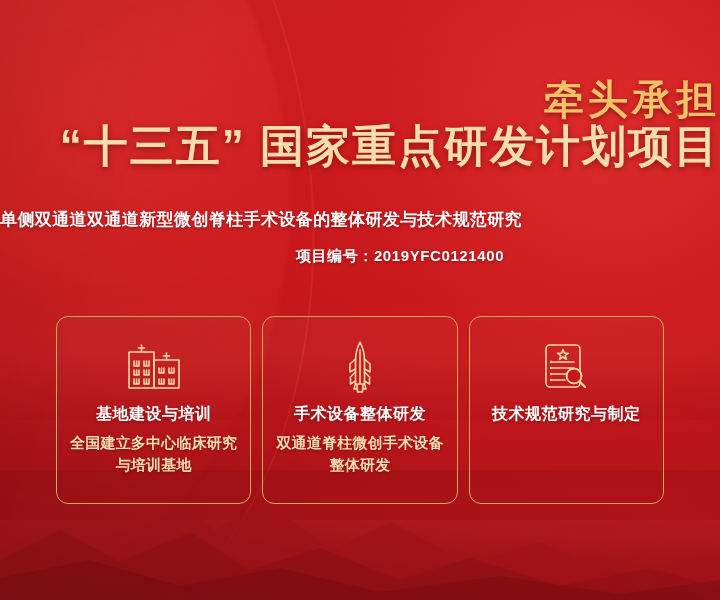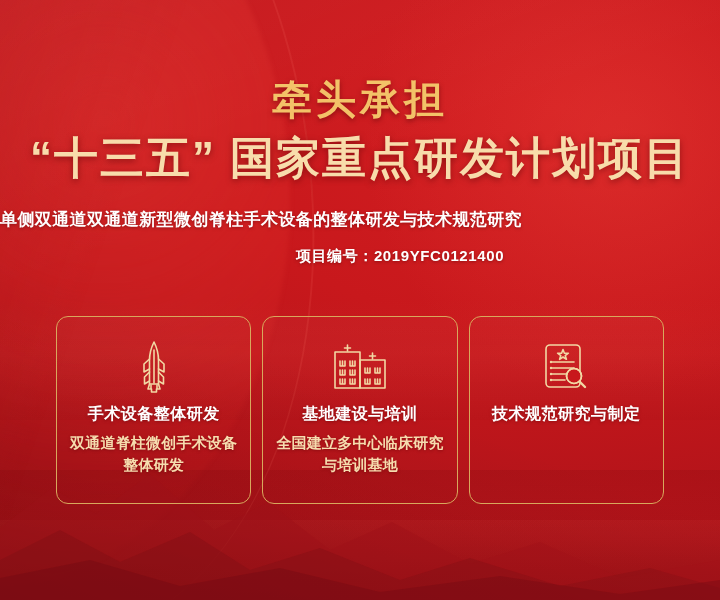--- a/index.html
+++ b/index.html
@@ -78,32 +78,32 @@
       linear-gradient(20deg,  rgba(0,0,0,0.10) 0%,  rgba(0,0,0,0) 40%);
     pointer-events: none;
   }
 
   
   .headline {
     position: absolute;
     left: 0;
     top: 78px;
     width: 100%;
-    text-align: center;
+    text-align: right;
   }
   .headline .line1 {
     font-size: 40px;
     font-weight: bold;
     letter-spacing: 4px;
     color: #f3c268;
     text-shadow: 0 2px 5px rgba(90,5,8,0.55);
     line-height: 1.05;
   }
   .headline .line2 {
-    margin-top: 14px;
+    margin-top: 2px;
     font-size: 44px;
     font-weight: bold;
     letter-spacing: 2px;
     color: #f8dcab;
     text-shadow: 0 2px 6px rgba(90,5,8,0.55);
     line-height: 1.1;
     white-space: nowrap;
   }
 
   .subtitle {
@@ -202,38 +202,20 @@
 
   <div class="headline">
     <div class="line1">牵头承担</div>
     <div class="line2">“十三五” 国家重点研发计划项目</div>
   </div>
 
   <div class="subtitle">单侧双通道双通道新型微创脊柱手术设备的整体研发与技术规范研究</div>
   <div class="projno">项目编号：2019YFC0121400</div>
 
   <div class="cards">
-
-    <div class="card">
-      <div class="card-icon">
-        <svg width="44" height="56" viewBox="0 0 44 56" fill="none" stroke="#f2d8a4" stroke-width="1.6" stroke-linejoin="round" stroke-linecap="round">
-          <path d="M22 3 C25 9 26.5 15 26.5 21 L26.5 45 L17.5 45 L17.5 21 C17.5 15 19 9 22 3 Z"></path>
-          <path d="M17.5 20 L12 25 L12 33 L17.5 30"></path>
-          <path d="M26.5 20 L32 25 L32 33 L26.5 30"></path>
-          <path d="M17.5 33 L12.5 38 L12.5 45 L17.5 42"></path>
-          <path d="M26.5 33 L31.5 38 L31.5 45 L26.5 42"></path>
-          <line x1="22" y1="11" x2="22" y2="44"></line>
-          <path d="M17.5 45 L16 50 L19 50 L19 46"></path>
-          <path d="M26.5 45 L28 50 L25 50 L25 46"></path>
-          <path d="M19.5 50 L19.5 53 L24.5 53 L24.5 50"></path>
-        </svg>
-      </div>
-      <div class="card-title">手术设备整体研发</div>
-      <div class="card-body">双通道脊柱微创手术设备整体研发</div>
-    </div>
 
     <div class="card">
       <div class="card-icon">
         <svg width="58" height="50" viewBox="0 0 58 50" fill="none" stroke="#f2d8a4" stroke-width="1.6" stroke-linejoin="round" stroke-linecap="round">
           <rect x="4" y="10" width="25" height="36"></rect>
           <rect x="29" y="18" width="25" height="28"></rect>
           <path d="M16.5 3 L16.5 9 M13.5 6 L19.5 6"></path>
           <path d="M41.5 11 L41.5 17 M38.5 14 L44.5 14"></path>
           <path d="M9 19 L9 24 L14 24 L14 19 M11.5 19 L11.5 24"></path>
           <path d="M19 19 L19 24 L24 24 L24 19 M21.5 19 L21.5 24"></path>
@@ -246,20 +228,38 @@
           <path d="M34 37 L34 42 L39 42 L39 37 M36.5 37 L36.5 42"></path>
           <path d="M44 37 L44 42 L49 42 L49 37 M46.5 37 L46.5 42"></path>
         </svg>
       </div>
       <div class="card-title">基地建设与培训</div>
       <div class="card-body">全国建立多中心临床研究与培训基地</div>
     </div>
 
     <div class="card">
       <div class="card-icon">
+        <svg width="44" height="56" viewBox="0 0 44 56" fill="none" stroke="#f2d8a4" stroke-width="1.6" stroke-linejoin="round" stroke-linecap="round">
+          <path d="M22 3 C25 9 26.5 15 26.5 21 L26.5 45 L17.5 45 L17.5 21 C17.5 15 19 9 22 3 Z"></path>
+          <path d="M17.5 20 L12 25 L12 33 L17.5 30"></path>
+          <path d="M26.5 20 L32 25 L32 33 L26.5 30"></path>
+          <path d="M17.5 33 L12.5 38 L12.5 45 L17.5 42"></path>
+          <path d="M26.5 33 L31.5 38 L31.5 45 L26.5 42"></path>
+          <line x1="22" y1="11" x2="22" y2="44"></line>
+          <path d="M17.5 45 L16 50 L19 50 L19 46"></path>
+          <path d="M26.5 45 L28 50 L25 50 L25 46"></path>
+          <path d="M19.5 50 L19.5 53 L24.5 53 L24.5 50"></path>
+        </svg>
+      </div>
+      <div class="card-title">手术设备整体研发</div>
+      <div class="card-body">双通道脊柱微创手术设备整体研发</div>
+    </div>
+
+    <div class="card">
+      <div class="card-icon">
         <svg width="54" height="52" viewBox="0 0 54 52" fill="none" stroke="#f2d8a4" stroke-width="1.6" stroke-linejoin="round" stroke-linecap="round">
           <rect x="7" y="4" width="34" height="42" rx="4"></rect>
           <path d="M24 8.5 L25.4 12.2 L29.4 12.2 L26.2 14.6 L27.4 18.3 L24 16 L20.6 18.3 L21.8 14.6 L18.6 12.2 L22.6 12.2 Z"></path>
           <line x1="13" y1="21" x2="35" y2="21"></line>
           <line x1="13" y1="27" x2="35" y2="27"></line>
           <line x1="13" y1="33" x2="30" y2="33"></line>
           <line x1="13" y1="39" x2="26" y2="39"></line>
           <circle cx="12" cy="21" r="1.2" fill="#f2d8a4" stroke="none"></circle>
           <circle cx="12" cy="27" r="1.2" fill="#f2d8a4" stroke="none"></circle>
           <circle cx="12" cy="33" r="1.2" fill="#f2d8a4" stroke="none"></circle>

